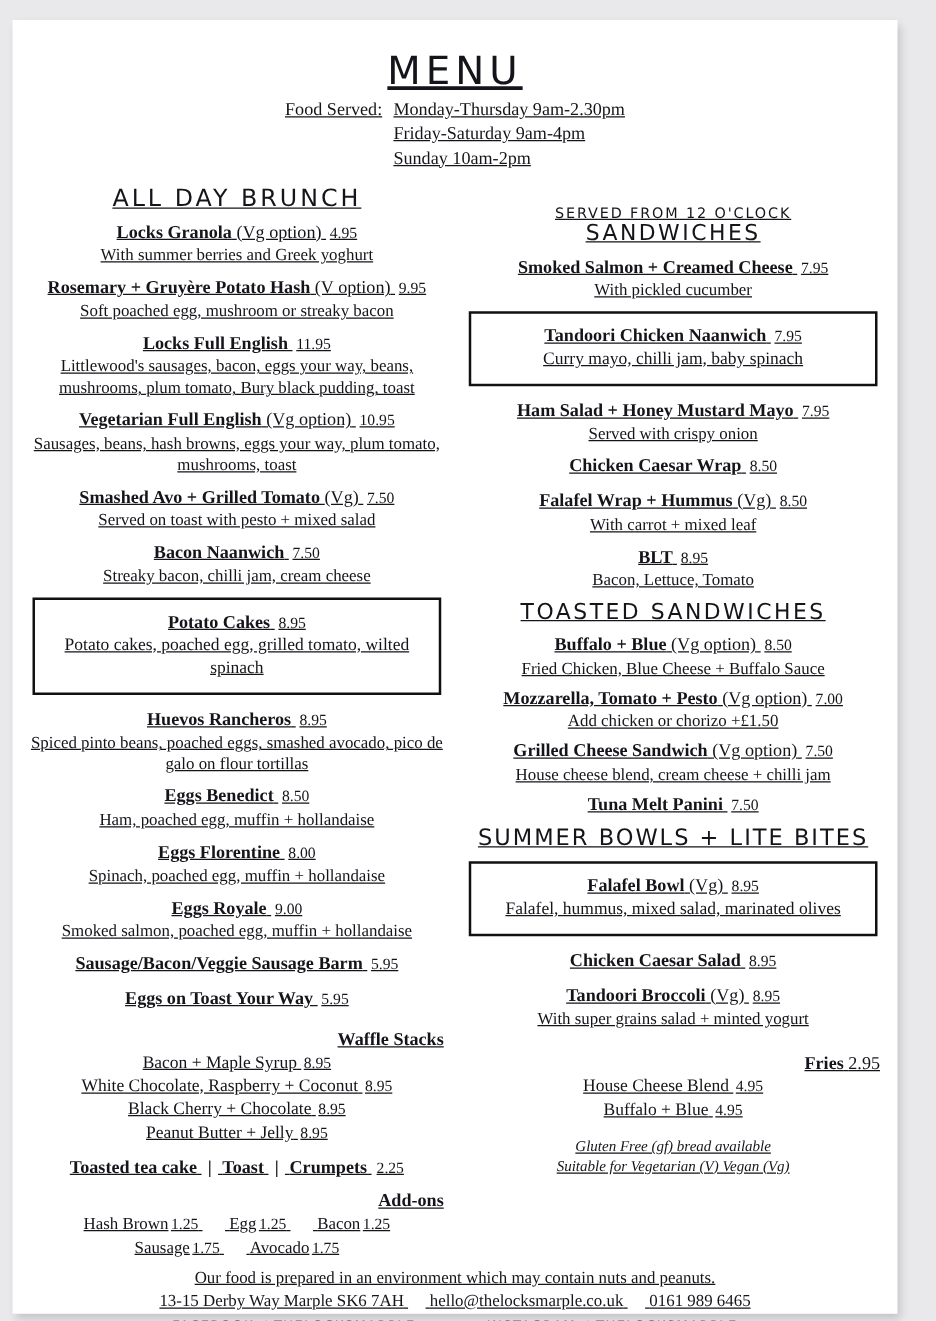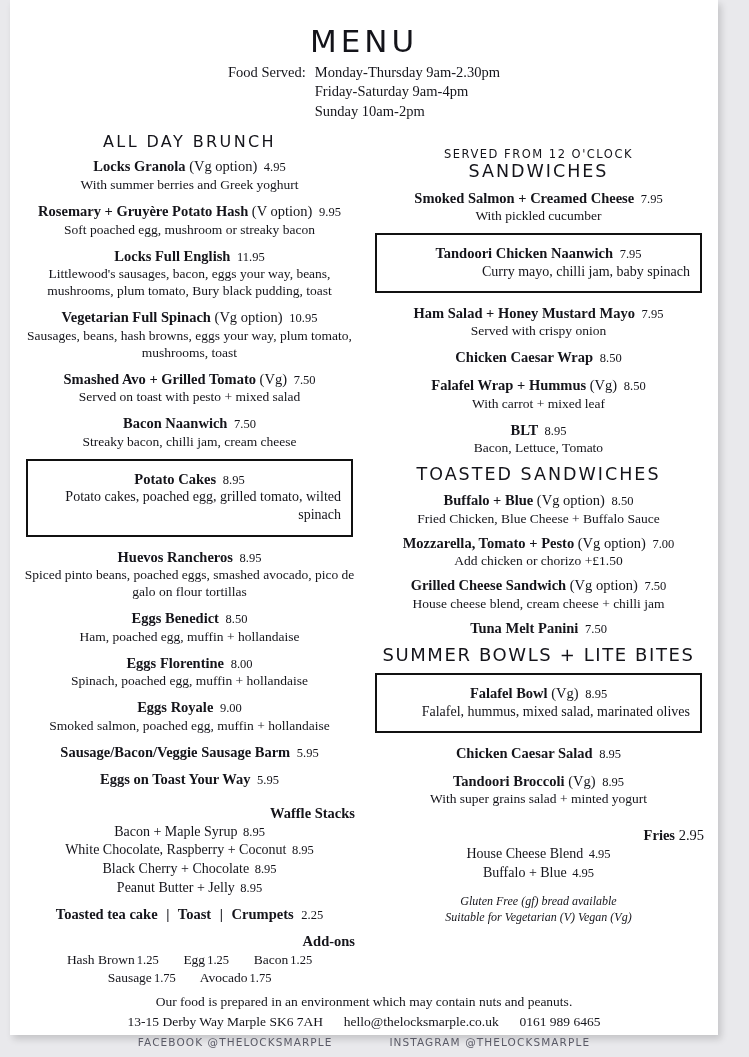--- a/index.html
+++ b/index.html
@@ -11,27 +11,28 @@
   body {
     width: 749px;
     height: 1057px;
     overflow: hidden;
     font-family: "Liberation Serif", "DejaVu Serif", serif;
     color: #14141a;
   }
   .page {
     position: absolute;
     left: 10px;
-    top: 0;
+    top: 16px;
     width: 708px;
     height: 1035px;
     background: #ffffff;
     box-shadow: 3px 4px 7px rgba(0,0,0,0.16);
     box-sizing: border-box;
     padding: 10px 14px 6px 14px;
+    text-decoration: underline;
   }
 
   
   .menu-title {
     text-align: center;
     font-family: "DejaVu Sans", sans-serif;
     font-size: 31px;
     letter-spacing: 4px;
     font-weight: 400;
     margin: 16px 0 6px 0;
@@ -64,21 +65,21 @@
     box-sizing: border-box;
   }
   .col-left  { padding-right: 9px; }
   .col-right { padding-left: 9px; }
 
   
   .sec-head {
     text-align: center;
     font-family: "DejaVu Sans", sans-serif;
     font-weight: 400;
-    font-size: 16px;
+    font-size: 19px;
     letter-spacing: 2.4px;
     margin: 2px 0 7px 0;
     line-height: 1.1;
   }
   .sec-head.small-head {
     font-size: 17.5px;
     letter-spacing: 2px;
   }
   .sec-head.wide-head {
     font-size: 18px;
@@ -119,21 +120,21 @@
   }
 
   
   .boxed {
     border: 2.4px solid #111;
     padding: 9px 10px 10px 10px;
     margin: 9px 2px 11px 2px;
     text-align: center;
   }
   .boxed .item-name { font-size: 14.5px; }
-  .boxed .item-desc { font-size: 14px; line-height: 1.3; text-align: right; }
+  .boxed .item-desc { font-size: 14px; line-height: 1.3; }
 
   
   .sub-title {
     text-align: right;
     font-weight: bold;
     font-size: 14.5px;
     line-height: 1.3;
   }
   .sub-line {
     text-align: center;
@@ -238,21 +239,21 @@
         <div class="item-name">
           <span>Locks Full English</span>
           <span class="qual"></span>
           <span class="price">11.95</span>
         </div>
         <div class="item-desc">Littlewood's sausages, bacon, eggs your way, beans, mushrooms, plum tomato, Bury black pudding, toast</div>
       </div>
 
       <div class="item">
         <div class="item-name">
-          <span>Vegetarian Full Spinach</span>
+          <span>Vegetarian Full English</span>
           <span class="qual">(Vg option)</span>
           <span class="price">10.95</span>
         </div>
         <div class="item-desc">Sausages, beans, hash browns, eggs your way, plum tomato, mushrooms, toast</div>
       </div>
 
       <div class="item">
         <div class="item-name">
           <span>Smashed Avo + Grilled Tomato</span>
           <span class="qual">(Vg)</span>

